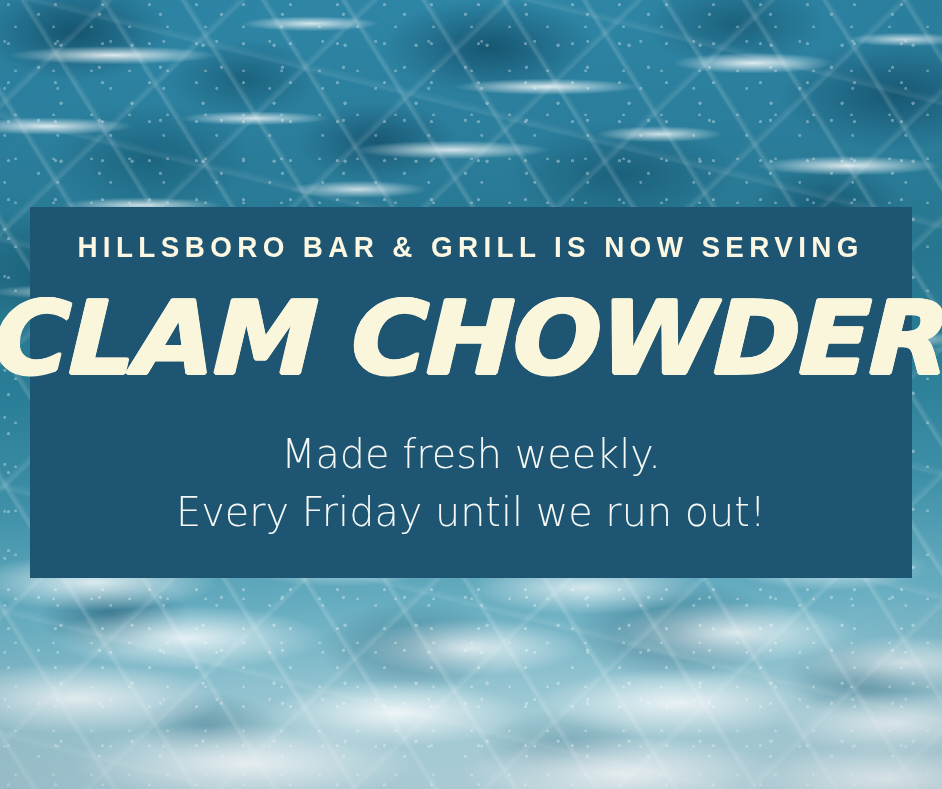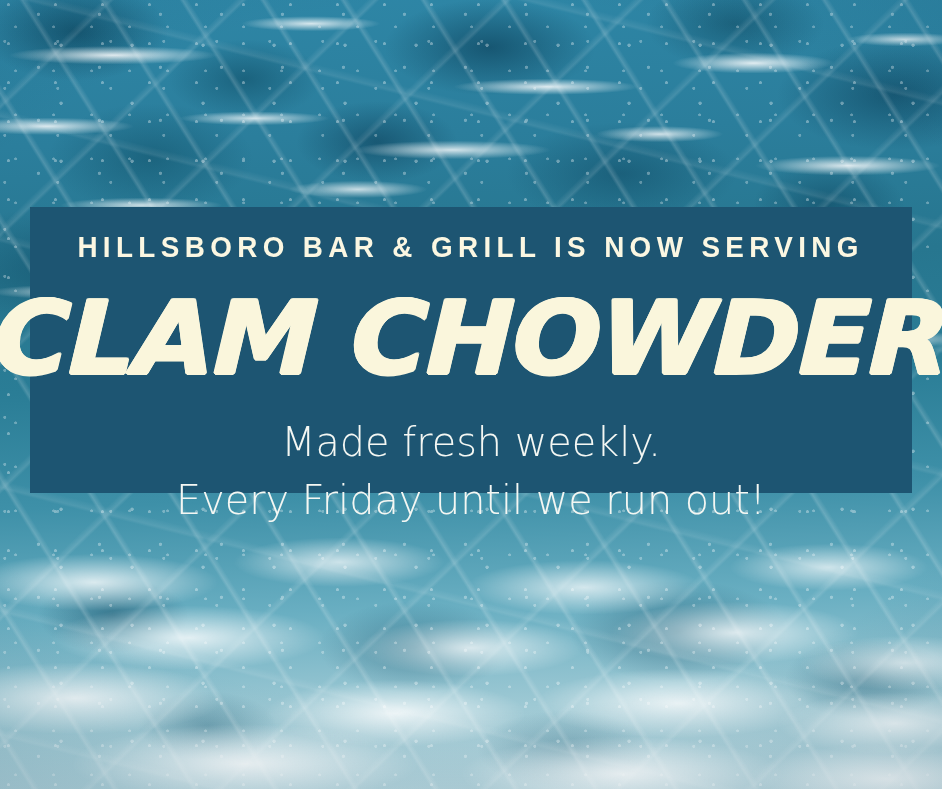--- a/index.html
+++ b/index.html
@@ -157,21 +157,21 @@
     background:
       radial-gradient(ellipse 120% 90% at 50% 45%, transparent 50%, rgba(10,58,82,.30) 100%);
   }
 
   
   .panel {
     position: absolute;
     left: 30px;
     top: 207px;
     width: 882px;
-    height: 286px;
+    height: 371px;
     background: #1d5572;
     box-sizing: border-box;
     padding-left: 23px;
   }
 
   .panel-inner {
     position: absolute;
     inset: 0;
     display: flex;
     flex-direction: column;
@@ -203,21 +203,21 @@
     white-space: nowrap;
     transform: scaleX(1.03) skewX(-2deg);
     text-shadow:
        1.5px 0 0 #FAF6DC, -1.5px 0 0 #FAF6DC,
        0 1.5px 0 #FAF6DC, 0 -1.5px 0 #FAF6DC,
        1px 1px 0 #FAF6DC, -1px -1px 0 #FAF6DC,
        1px -1px 0 #FAF6DC, -1px 1px 0 #FAF6DC;
   }
 
   .sub-wrap {
-    margin-top: 26px;
+    margin-top: 38px;
     text-align: center;
   }
 
   .sub-line {
     font-family: "DejaVu Sans", sans-serif;
     font-weight: 300;
     font-size: 41px;
     line-height: 1.42;
     color: #F4F7F3;
     white-space: nowrap;

